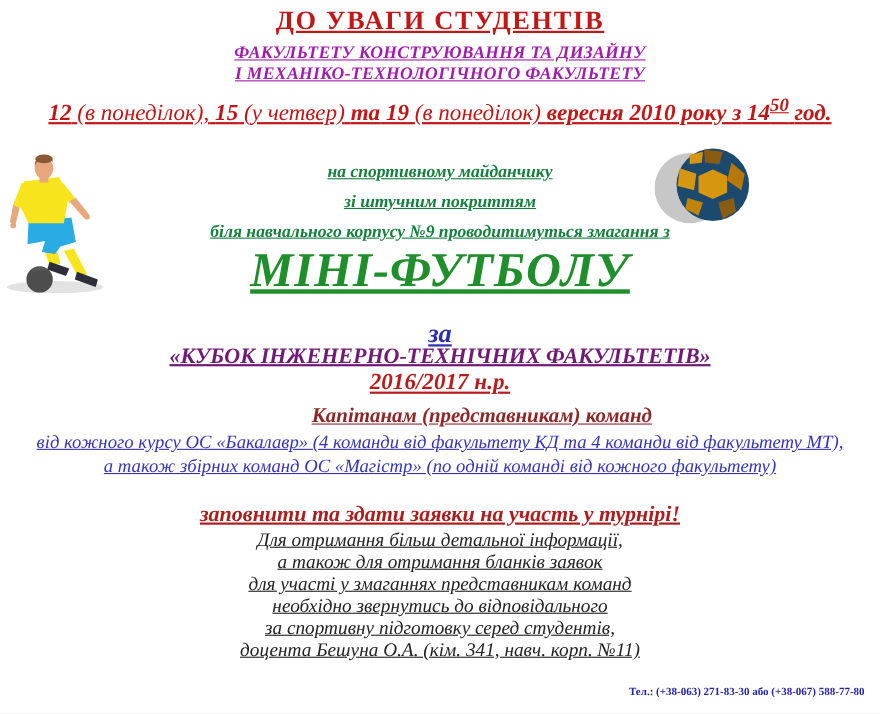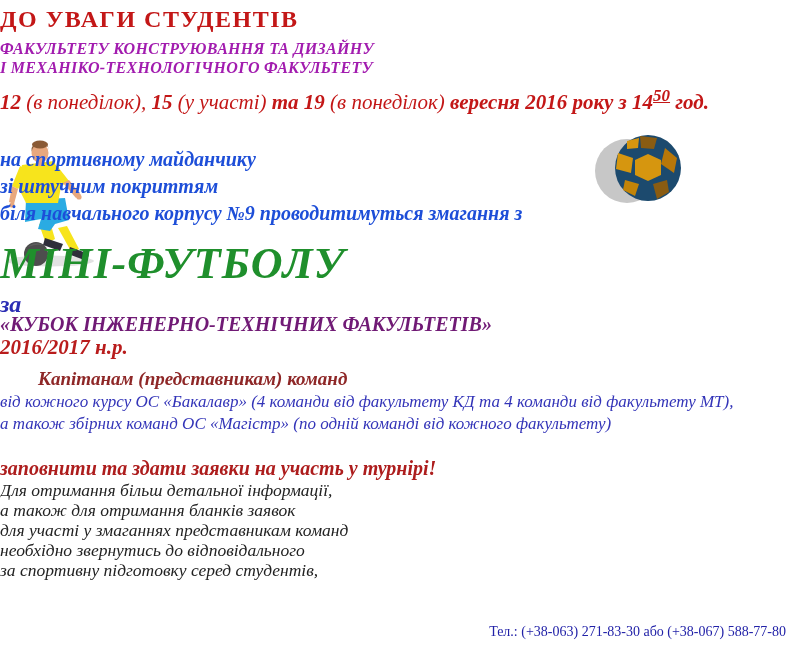--- a/index.html
+++ b/index.html
@@ -5,66 +5,66 @@
   html,body{margin:0;padding:0;background:#888;}
   .poster{
     position:relative;
     width:800px;height:649px;
     background:#ffffff;
     overflow:hidden;
     font-family:"Liberation Serif","DejaVu Serif",serif;
   }
   .line{
     position:absolute;left:0;width:100%;
-    text-align:left;white-space:nowrap;
+    text-align:center;white-space:nowrap;text-decoration:underline;
   }
   .b{font-weight:bold;}
   .title{font-size:24px;font-weight:bold;letter-spacing:1.5px;color:#c31717;}
   .fac{font-size:16px;font-weight:bold;font-style:italic;color:#a21caf;letter-spacing:.3px;}
   .date{font-size:21px;font-style:italic;color:#c31717;}
   .date .sup{
     font-size:17px;font-weight:bold;vertical-align:super;
     text-decoration:underline;line-height:0;
   }
-  .venue{font-size:20px;font-weight:bold;font-style:italic;color:#1d4ed8;}
+  .venue{font-size:16px;font-weight:bold;font-style:italic;color:#15803d;}
   .event-title{font-size:44px;font-weight:bold;font-style:italic;color:#1f8f2c;letter-spacing:1px;}
   .za{font-size:24px;font-weight:bold;font-style:italic;color:#2b2db4;}
   .cup{font-size:20px;font-weight:bold;font-style:italic;color:#701a75;}
   .season{font-size:21px;font-weight:bold;font-style:italic;color:#b91c1c;}
   .maroon{font-size:19px;font-weight:bold;font-style:italic;color:#8e2727;padding-left:38px;}
   .blue-reg{font-size:17px;font-style:italic;color:#3334b8;}
   .action{font-size:20px;font-weight:bold;font-style:italic;color:#ad1d1d;}
   .info{font-size:17.5px;font-style:italic;color:#222222;}
   .phone{
     position:absolute;right:14px;top:624px;
-    font-size:14px;font-weight:normal;color:#2222a8;
+    font-size:10px;font-weight:bold;color:#2222a8;
     font-family:"Liberation Serif","DejaVu Serif",serif;
   }
   .player-wrap{position:absolute;left:0;top:135px;width:130px;height:175px;}
   .ball-wrap{position:absolute;left:595px;top:133px;width:90px;height:75px;}
 </style>
 </head>
 <body>
 
 <div class="poster">
 
   <div class="line title" style="top:6px">ДО УВАГИ СТУДЕНТІВ</div>
 
   <div class="line fac" style="top:40px">ФАКУЛЬТЕТУ КОНСТРУЮВАННЯ ТА ДИЗАЙНУ</div>
   <div class="line fac" style="top:59px">І МЕХАНІКО-ТЕХНОЛОГІЧНОГО ФАКУЛЬТЕТУ</div>
 
   <div class="line date" style="top:90px">
     <span class="b">12</span>
     <span>(в понеділок),</span>
     <span class="b">15</span>
-    <span>(у участі)</span>
+    <span>(у четвер)</span>
     <span class="b">та</span>
     <span class="b">19</span>
     <span>(в понеділок)</span>
-    <span class="b">вересня 2016 року з</span>
+    <span class="b">вересня 2010 року з</span>
     <span class="b">14</span><span class="sup">50</span>
     <span class="b">год.</span>
   </div>
 
   <div class="player-wrap">
     <svg width="130" height="175" viewBox="0 0 130 175" aria-hidden="true">
       <ellipse cx="50" cy="126" rx="44" ry="5.5" fill="#e2e2e2"></ellipse>
       <circle cx="36" cy="119" r="12" fill="#4d4d4d"></circle>
       <path d="M28,112 Q36,105 45,111 Q38,108 28,112 Z" fill="#5e5e5e"></path>
 
@@ -104,32 +104,33 @@
       <polygon points="70,15 82,25 79,40 66,31" fill="#b87709"></polygon>
       <polygon points="30,47 44,51 40,63 28,57" fill="#c28408"></polygon>
       <polygon points="58,51 72,47 74,59 62,66" fill="#8a5c12"></polygon>
     </svg>
   </div>
 
   <div class="line venue" style="top:148px">на спортивному майданчику</div>
   <div class="line venue" style="top:175px">зі штучним покриттям</div>
   <div class="line venue" style="top:202px">біля навчального корпусу №9 проводитимуться змагання з</div>
 
-  <div class="line event-title" style="top:238px">МІНІ-ФУТБОЛУ</div>
+  <div class="line event-title" style="top:220px">МІНІ-ФУТБОЛУ</div>
 
   <div class="line za" style="top:291px">за</div>
   <div class="line cup" style="top:313px">«КУБОК ІНЖЕНЕРНО-ТЕХНІЧНИХ ФАКУЛЬТЕТІВ»</div>
   <div class="line season" style="top:335px">2016/2017 н.р.</div>
 
   <div class="line maroon" style="top:368px">Капітанам (представникам) команд</div>
   <div class="line blue-reg" style="top:392px">від кожного курсу ОС «Бакалавр» (4 команди від факультету КД та 4 команди від факультету МТ),</div>
   <div class="line blue-reg" style="top:414px">а також збірних команд ОС «Магістр» (по одній команді від кожного факультету)</div>
   <div class="line action" style="top:457px">заповнити та здати заявки на участь у турнірі!</div>
 
   <div class="line info" style="top:480px">Для отримання більш детальної інформації,</div>
   <div class="line info" style="top:500px">а також для отримання бланків заявок</div>
   <div class="line info" style="top:520px">для участі у змаганнях представникам команд</div>
   <div class="line info" style="top:540px">необхідно звернутись до відповідального</div>
   <div class="line info" style="top:560px">за спортивну підготовку серед студентів,</div>
+  <div class="line info" style="top:580px">доцента Бешуна О.А. (кім. 341, навч. корп. №11)</div>
 
   <div class="phone">Тел.: (+38-063) 271-83-30 або (+38-067) 588-77-80</div>
 
 </div>
 
 </body></html>

